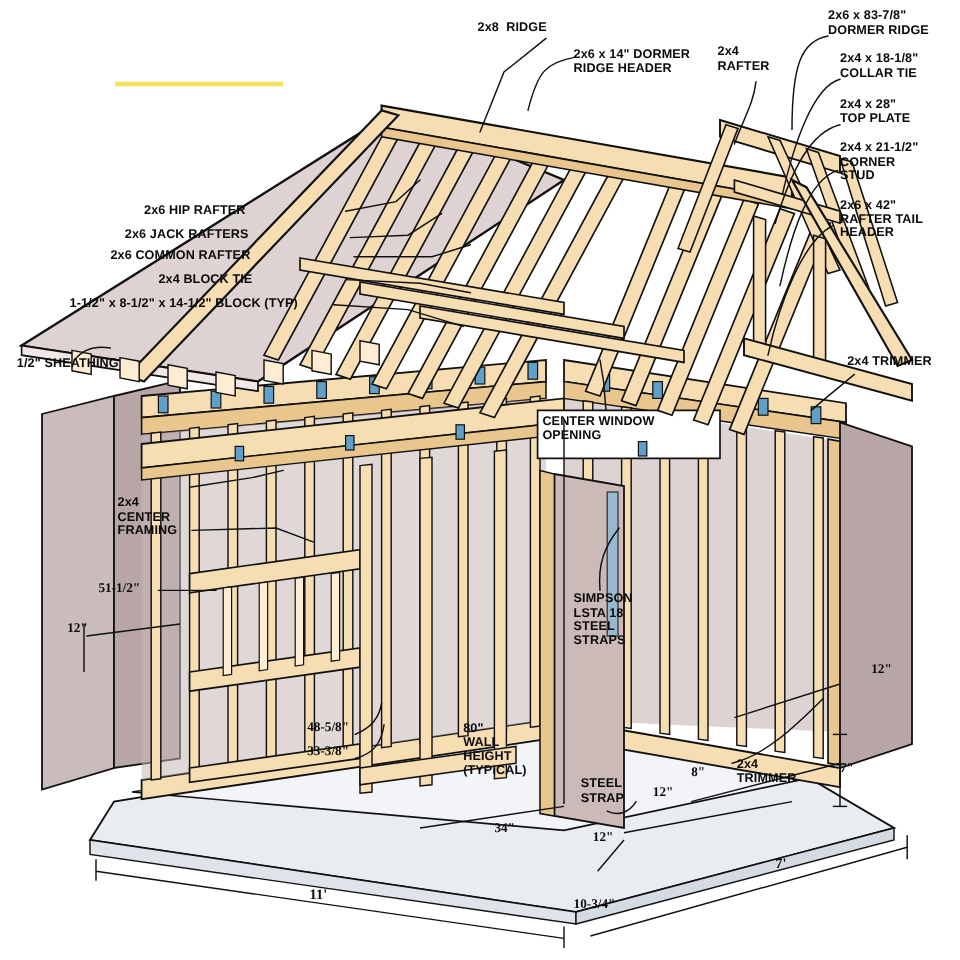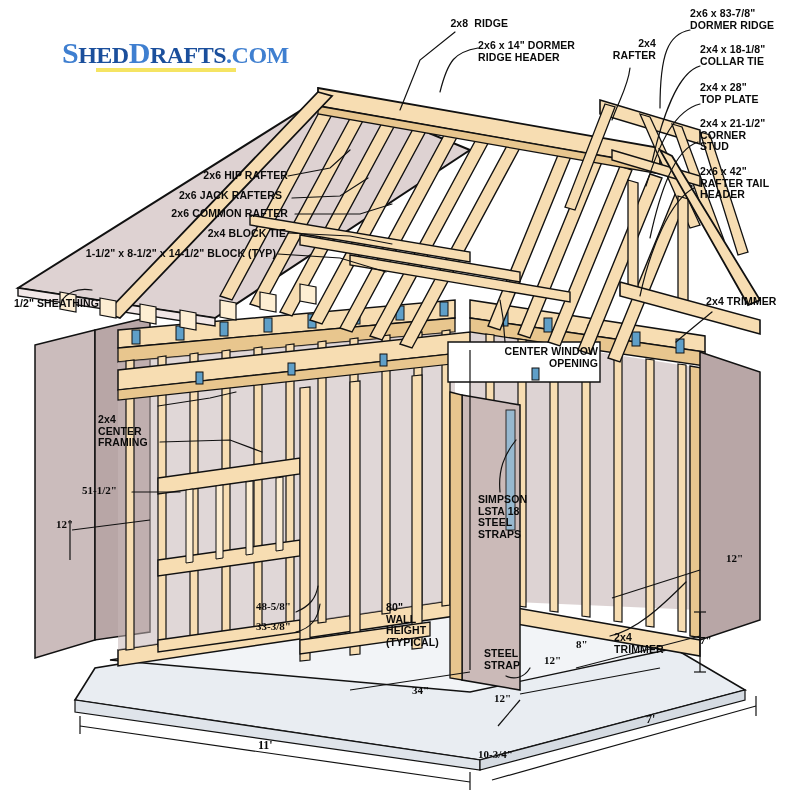--- a/index.html
+++ b/index.html
@@ -17,33 +17,32 @@
   #logo .p2{color:#1b4f9c;}
   #logo .p3{color:#3f7fd0;}
   #logo-underline{position:absolute;left:96px;top:68px;width:140px;height:4px;
         background:#f5e463;}
 
   
   .lbl{position:absolute;white-space:pre;color:#0a0a0a;
        font-family:"Liberation Sans","DejaVu Sans",sans-serif;
        font-size:10.5px;font-weight:bold;line-height:11.6px;
        letter-spacing:0.1px;}
-  .lbl.r{text-align:right;}
-  .lbl.c{text-align:right;}
+  .lbl.r{text-align:left;}
+  .lbl.c{text-align:left;}
   .dim{position:absolute;white-space:pre;color:#0a0a0a;
        font-family:"Liberation Serif","DejaVu Serif",serif;
        font-size:11px;font-weight:bold;}
   .dim.big{font-size:12px;}
 </style>
 </head>
 <body>
 
 <div id="stage">
 
-  <div id="logo"><span class="p1">S</span><span class="p2" style="font-size:24px">HED</span><span class="p1">D</span><span class="p2" style="font-size:24px">RAFTS</span><span class="p3" style="font-size:24px">.COM</span></div>
   <div id="logo-underline"></div>
 
   <svg id="dwg" viewBox="0 0 800 800">
     <defs>
       <g id="blue-strap">
         <rect x="-4" y="-12" width="8" height="14" fill="#5f9fc8" stroke="#111" stroke-width="1"></rect>
       </g>
     </defs>
 
     <g>

